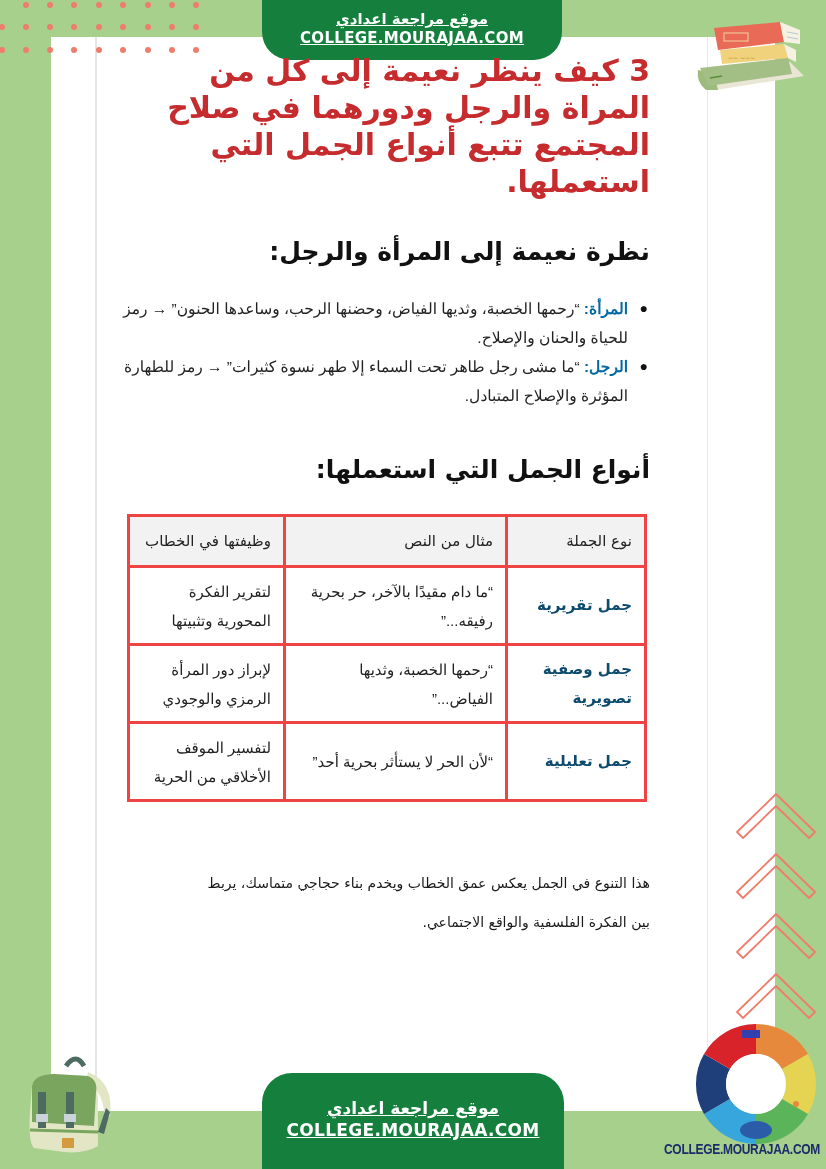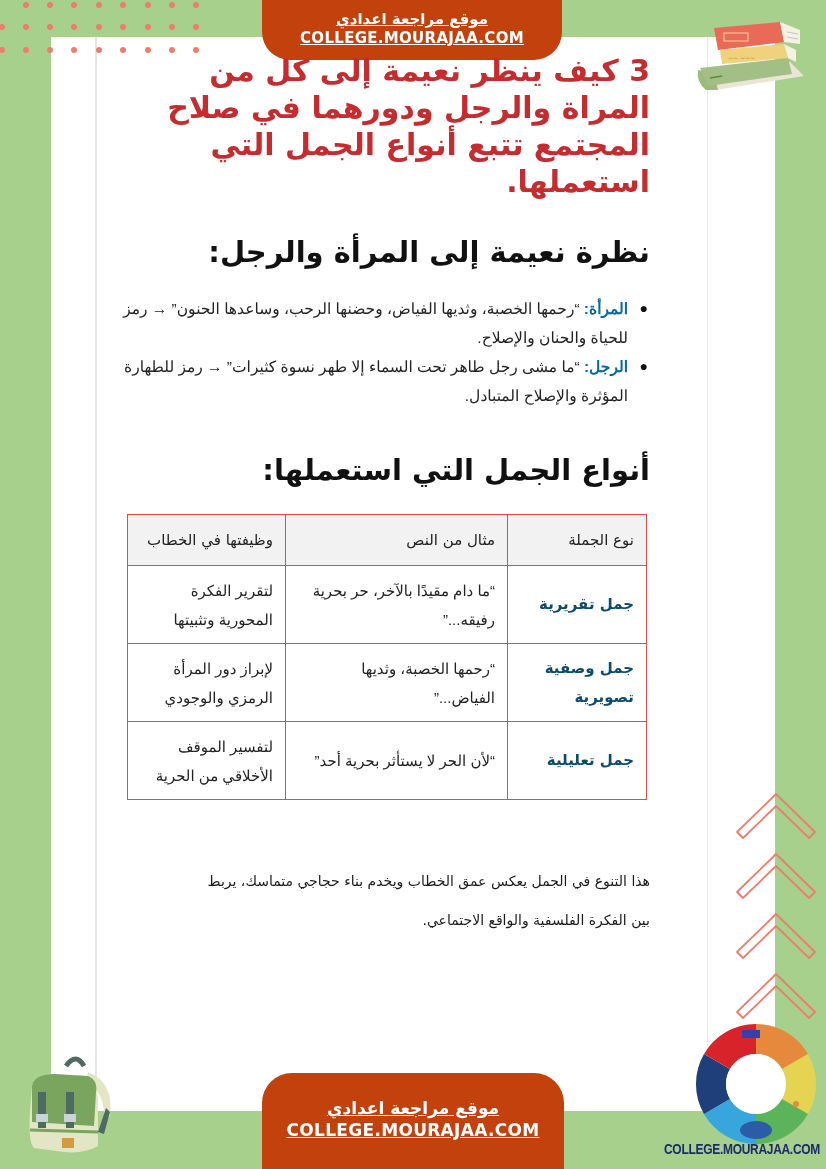--- a/index.html
+++ b/index.html
@@ -13,39 +13,39 @@
   .frame-bottom { position: absolute; left: 0; top: 1111px; width: 826px; height: 58px; background: #a6d08c; }
   .page-inner { position: absolute; left: 51px; top: 37px; width: 724px; height: 1074px; background: #ffffff; }
   .rule-left { position: absolute; left: 95px; top: 37px; width: 2px; height: 1074px; background: #e4e4e4; }
   .rule-right { position: absolute; left: 707px; top: 37px; width: 1px; height: 1050px; background: #e8e8e8; }
 
   
   .dots { position: absolute; left: 0; top: 0; width: 210px; height: 60px; }
   .dot { position: absolute; width: 6px; height: 6px; border-radius: 50%; background: #ee7d6b; }
 
   
-  .banner { position: absolute; background: #c2410c; text-align: center; color: #ffffff; }
+  .banner { position: absolute; background: #15803d; text-align: center; color: #ffffff; }
   .banner-top { left: 262px; top: 0; width: 300px; height: 60px; border-radius: 0 0 28px 28px; padding-top: 10px; }
   .banner-bottom { left: 262px; top: 1073px; width: 302px; height: 96px; border-radius: 30px 30px 0 0; padding-top: 24px; }
   .banner .ar { display: block; font-weight: bold; font-size: 15px; text-decoration: underline; line-height: 18px; direction: rtl; }
   .banner .en { display: block; font-weight: bold; font-size: 15px; text-decoration: underline; letter-spacing: 0.3px; line-height: 20px; }
   .banner-bottom .ar, .banner-bottom .en { font-size: 17px; line-height: 22px; }
 
   
   .content { position: absolute; left: 120px; top: 52px; width: 530px; direction: rtl; text-align: right; }
   .question { color: #c62b2e; font-weight: bold; font-size: 30px; line-height: 37px; }
-  .section-title { color: #111; font-weight: bold; font-size: 29px; margin-top: 36px; line-height: 32px; }
+  .section-title { color: #111; font-weight: bold; font-size: 25px; margin-top: 36px; line-height: 32px; }
   .bullets { list-style: none; margin-top: 26px; padding-right: 0; }
   .bullets li { position: relative; font-family: "Liberation Sans", sans-serif; font-size: 15.5px; line-height: 29px; color: #222; padding-right: 22px; }
   .bullets li .bullet { position: absolute; right: 2px; top: 0; font-size: 14px; color: #111; }
   .bullets li .term { font-weight: bold; color: #0369a1; }
   .section-title-2 { margin-top: 44px; }
 
   table.types { margin-top: 28px; border-collapse: collapse; width: 520px; margin-right: 3px; font-size: 15px; color: #222; }
-  table.types th, table.types td { border: 1px solid #ef4444; padding: 8px 12px; vertical-align: middle; line-height: 29px; }
+  table.types th, table.types td { border: 3px solid #ef4444; padding: 8px 12px; vertical-align: middle; line-height: 29px; }
   table.types th { background: #f2f2f2; font-weight: normal; height: 51px; color: #222; }
   table.types td { height: 78px; }
   table.types td.type { font-weight: bold; color: #0c4a6e; width: 139px; }
   table.types td.example { width: 222px; font-family: "Liberation Sans", sans-serif; }
   table.types td.func { font-family: "Liberation Sans", sans-serif; }
 
   .conclusion { margin-top: 62px; font-size: 14px; line-height: 39px; color: #1a1a1a; padding-left: 80px; }
 
   
   .books { position: absolute; left: 692px; top: 10px; width: 120px; height: 86px; }

